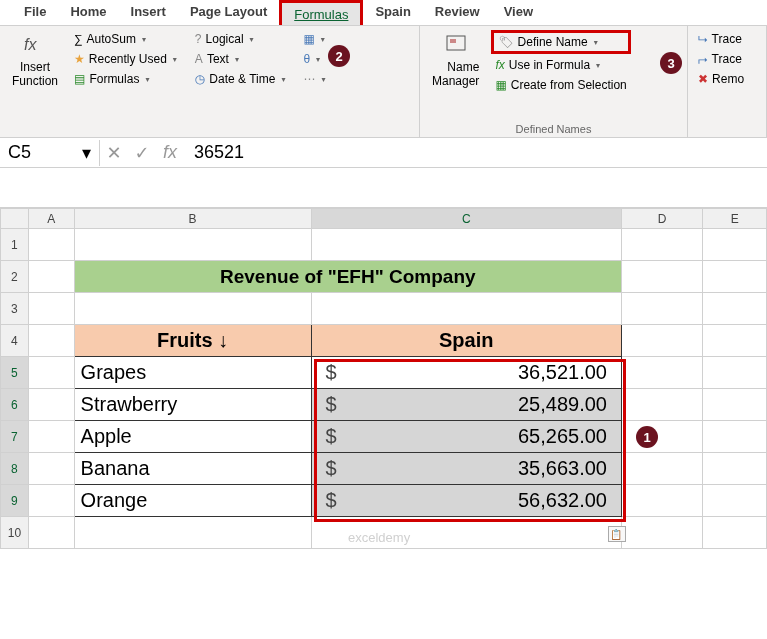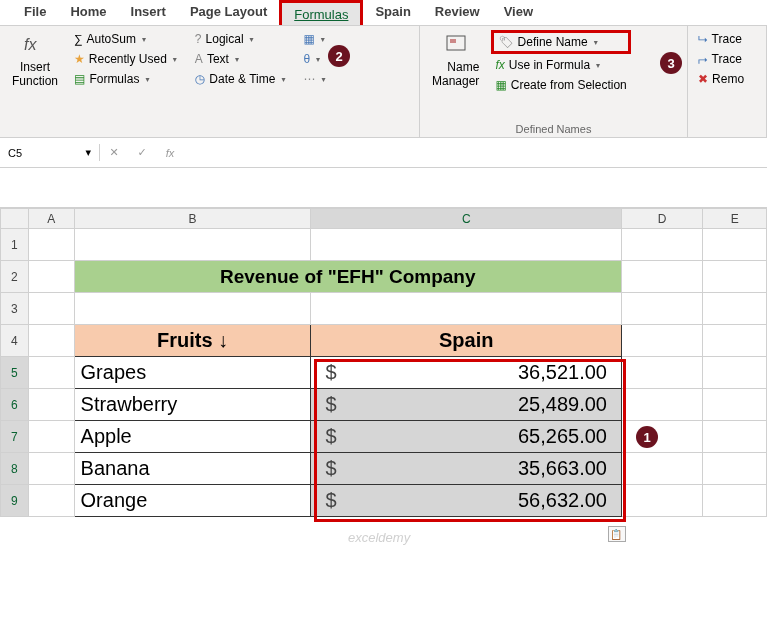--- a/index.html
+++ b/index.html
@@ -19,21 +19,21 @@
 .bigbtn svg { margin-bottom: 2px; }
 .stack { display: flex; flex-direction: column; gap: 2px; }
 .smbtn { display: flex; align-items: center; gap: 4px; font-size: 12px; padding: 2px 4px; cursor: pointer; white-space: nowrap; }
 .smbtn .chev { font-size: 8px; color: #666; margin-left: 2px; }
 .define-name { border: 3px solid #d00000; }
 
 
 .badge { position: absolute; width: 22px; height: 22px; border-radius: 50%; background: #6b1320; color: #fff; font-size: 13px; font-weight: bold; display: flex; align-items: center; justify-content: center; z-index: 10; }
 
 
-.fbar { display: flex; align-items: center; height: 30px; border-bottom: 1px solid #d0d0d0; font-size: 11px; background: #fff; }
+.fbar { display: flex; align-items: center; height: 30px; border-bottom: 1px solid #d0d0d0; font-size: 18px; background: #fff; }
 .namebox { width: 100px; padding: 2px 8px; border-right: 1px solid #d0d0d0; display: flex; align-items: center; justify-content: space-between; }
 .fbico { width: 28px; text-align: center; color: #999; cursor: pointer; }
 .fbval { padding-left: 10px; flex: 1; }
 .fspacer { height: 40px; border-bottom: 1px solid #d0d0d0; }
 
 
 .grid-wrap { position: relative; }
 .grid { border-collapse: collapse; font-size: 14px; }
 .grid th, .grid td { border: 1px solid #d0d0d0; }
 .corner { width: 28px; height: 20px; background: #f0f0f0; border-right: 1px solid #aaa; border-bottom: 1px solid #aaa; }
@@ -50,21 +50,21 @@
 .title-cell { background: #a9d08e; text-align: center; font-size: 19px; font-weight: bold; }
 .hdr { background: #f8cbad; text-align: center; font-size: 17px; font-weight: bold; }
 .tb { border: 1px solid #333 !important; font-size: 20px; }
 .cur { display: flex; justify-content: space-between; padding: 0 8px; }
 .cur .sym { color: #444; }
 .sel-cell { background: #d6d6d6; }
 
 
 .sel-box { position: absolute; border: 3px solid #d00000; pointer-events: none; }
 
-.watermark { position: absolute; color: #d0d0d0; font-size: 13px; font-style: italic; pointer-events: none; }
+.watermark { position: absolute; color: #d0d0d0; font-size: 13px; pointer-events: none; }
 .paste-icon { position: absolute; width: 18px; height: 16px; border: 1px solid #aaa; background: #f8f8f8; font-size: 10px; display: flex; align-items: center; justify-content: center; }
 </style>
 </head>
 <body>
 
 <div class="tabs">
   <div class="tab">File</div>
   <div class="tab">Home</div>
   <div class="tab">Insert</div>
   <div class="tab">Page Layout</div>
@@ -190,20 +190,21 @@
 <div class="badge" style="top:52px;left:660px">3</div>
 
 <div class="fbar">
   <div class="namebox">
       <span>C5</span>
       <span class="chev">▾</span>
     </div>
   <div class="fbico">✕</div>
   <div class="fbico">✓</div>
   <div class="fbico" style="font-style:italic">fx</div>
+  <div class="fbval">36521</div>
 </div>
 <div class="fspacer"></div>
 
 <div class="grid-wrap">
 <table class="grid">
   <tbody>
         <tr>
     <th class="corner"></th>
     <th class="colh colA">A</th>
     <th class="colh colB">B</th>
@@ -300,19 +301,27 @@
           <td class="cell tb">Orange</td>
           <td class="cell tb sel-cell">
             <div class="cur">
               <span class="sym">$</span>
               <span>56,632.00</span>
             </div>
           </td>
           <td class="cell"></td>
           <td class="cell"></td>
         </tr>
+  <tr>
+          <th class="rowh">10</th>
+          <td class="cell"></td>
+          <td class="cell"></td>
+          <td class="cell"></td>
+          <td class="cell"></td>
+          <td class="cell"></td>
+        </tr>
 </tbody>
     </table>
 <div class="sel-box" style="top:151px;left:314px;width:312px;height:163px"></div>
 <div class="badge" style="top:218px;left:636px">1</div>
 <div class="watermark" style="top:322px;left:348px">exceldemy</div>
 <div class="paste-icon" style="top:318px;left:608px">📋</div>
 </div>
 
 </body></html>

